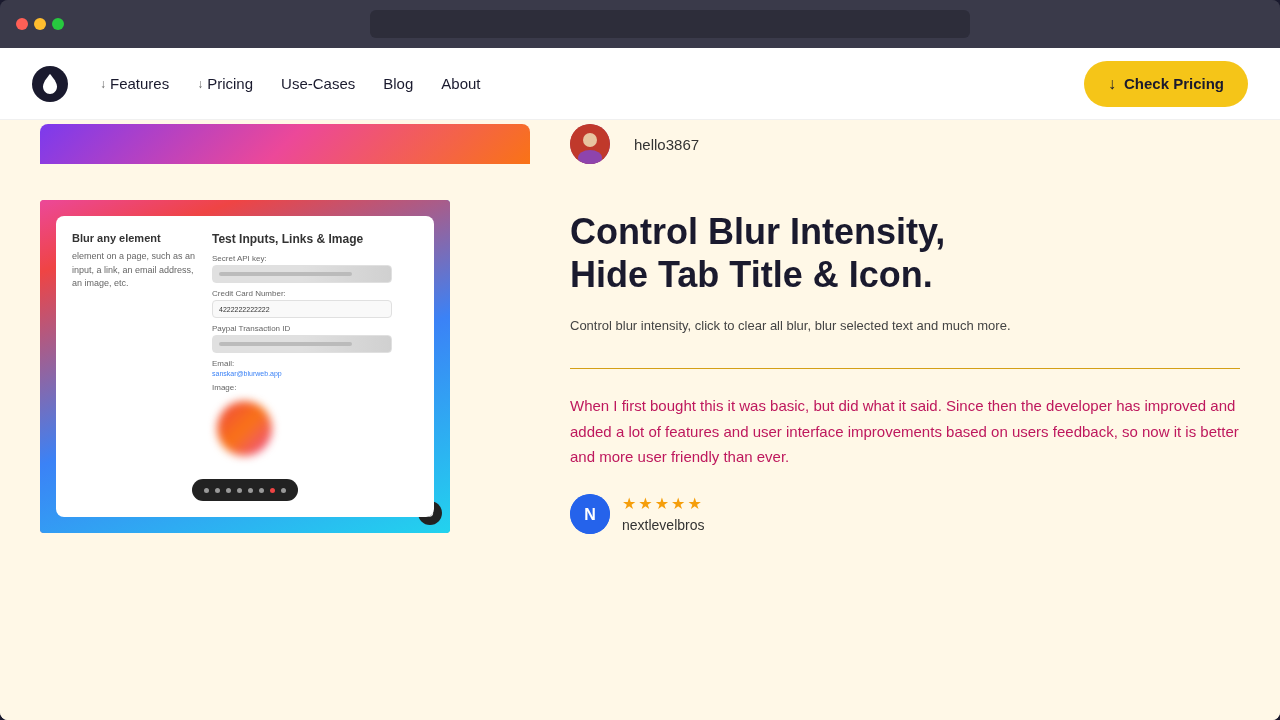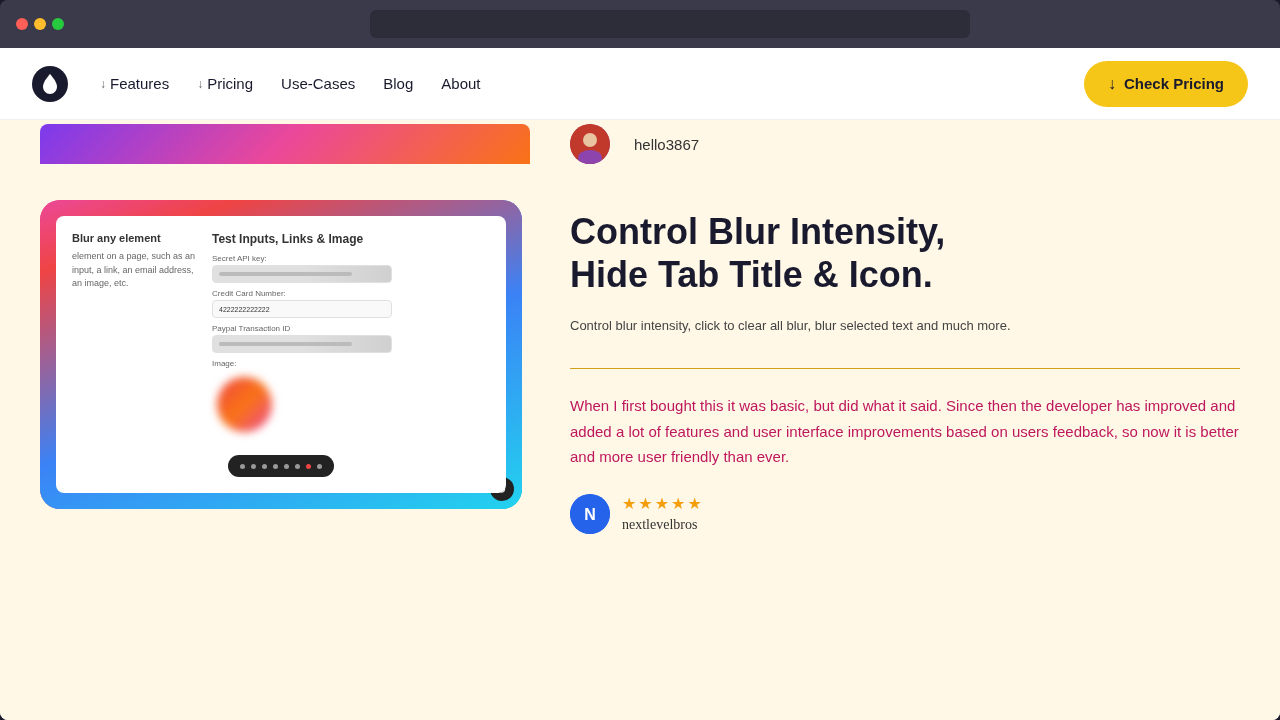--- a/index.html
+++ b/index.html
@@ -196,23 +196,23 @@
     }
 
     
     .app-preview-wrapper {
       position: relative;
       width: 490px;
       flex-shrink: 0;
     }
 
     .app-preview-card {
-      width: 482px;
+      width: 410px;
       background: linear-gradient(135deg, #ec4899 0%, #ef4444 20%, #3b82f6 60%, #06b6d4 100%);
-      border-radius: 20px;
+      border-radius: 4px;
       padding: 16px;
       position: relative;
       overflow: hidden;
     }
 
     .app-preview-card::before {
       content: '';
       position: absolute;
       top: 0; left: 0;
       width: 100%;
@@ -408,21 +408,20 @@
 
     .star {
       color: #f59e0b;
       font-size: 16px;
     }
 
     .reviewer-name {
       font-size: 14px;
       color: #333;
       font-weight: 500;
-      font-family: Liberation Serif, serif;
     }
   </style>
 </head>
 <body>
 
 <div class="browser-window">
 
   <div class="browser-chrome">
     <div class="traffic-lights">
       <div class="traffic-light tl-red"></div>
@@ -523,20 +522,24 @@
                   </div>
 
                   <div class="input-field-group">
                     <div class="input-label">Paypal Transaction ID</div>
                     <div class="mock-input blurred">
                       <div class="mock-input-blurred-line"></div>
                     </div>
                   </div>
 
 
+                  <div class="input-field-group">
+                    <div class="input-label">Email:</div>
+                    <div style="font-size:7px; color:#3b82f6;">sanskar@blurweb.app</div>
+                  </div>
 
                   <div class="input-field-group">
                     <div class="input-label">Image:</div>
                     <div style="display:flex; align-items:center; justify-content:center; width:65px; height:65px; margin-top:4px;">
                       <div style="width:55px; height:55px; border-radius:50%; background:linear-gradient(135deg,#ef4444,#f97316,#ec4899); filter:blur(4px); overflow:hidden;"></div>
                     </div>
                   </div>
                 </div>
               </div>
 

